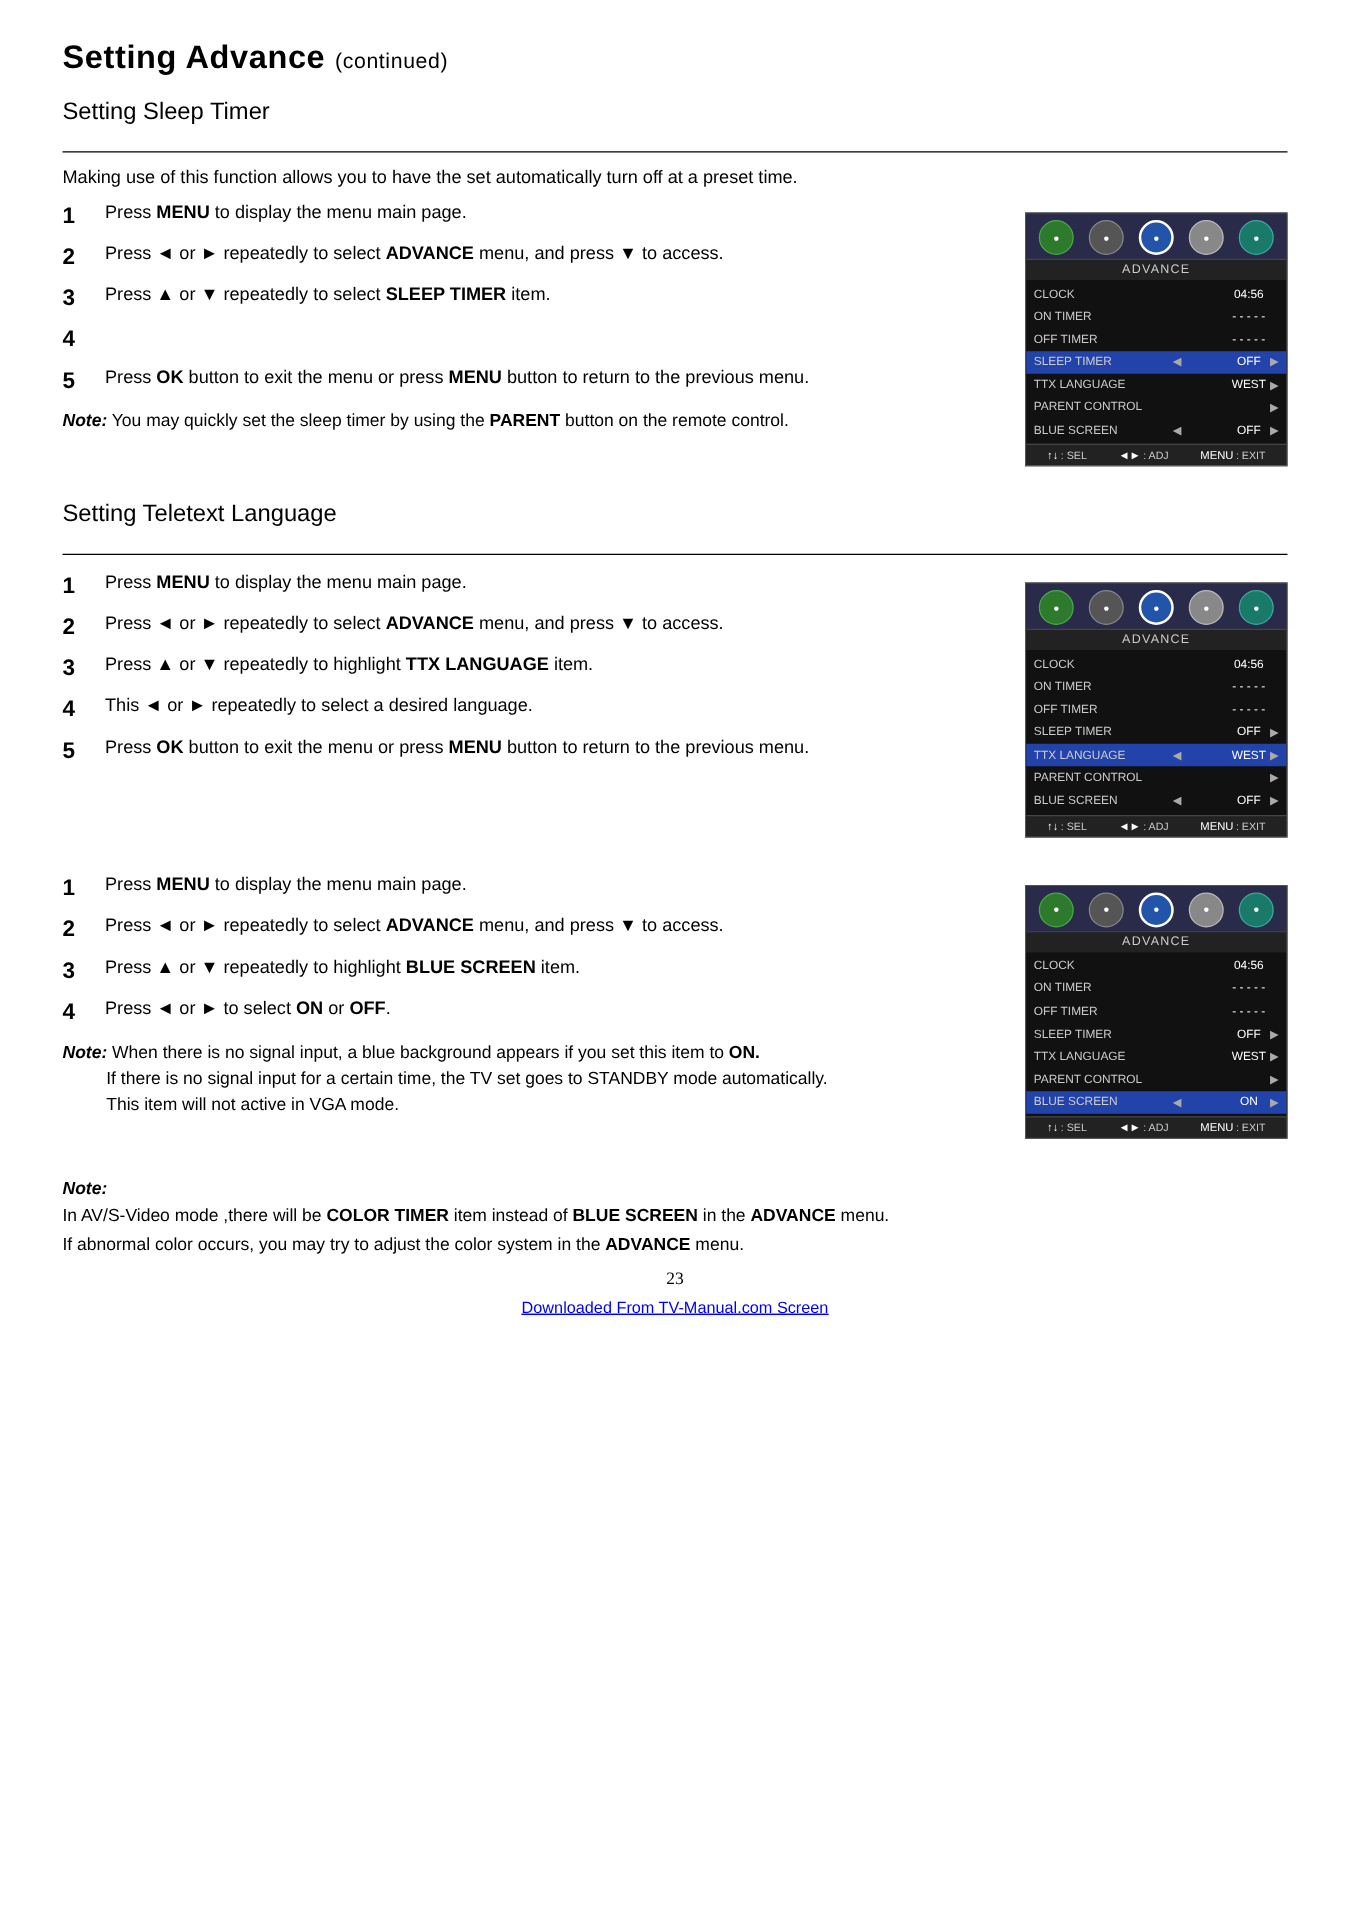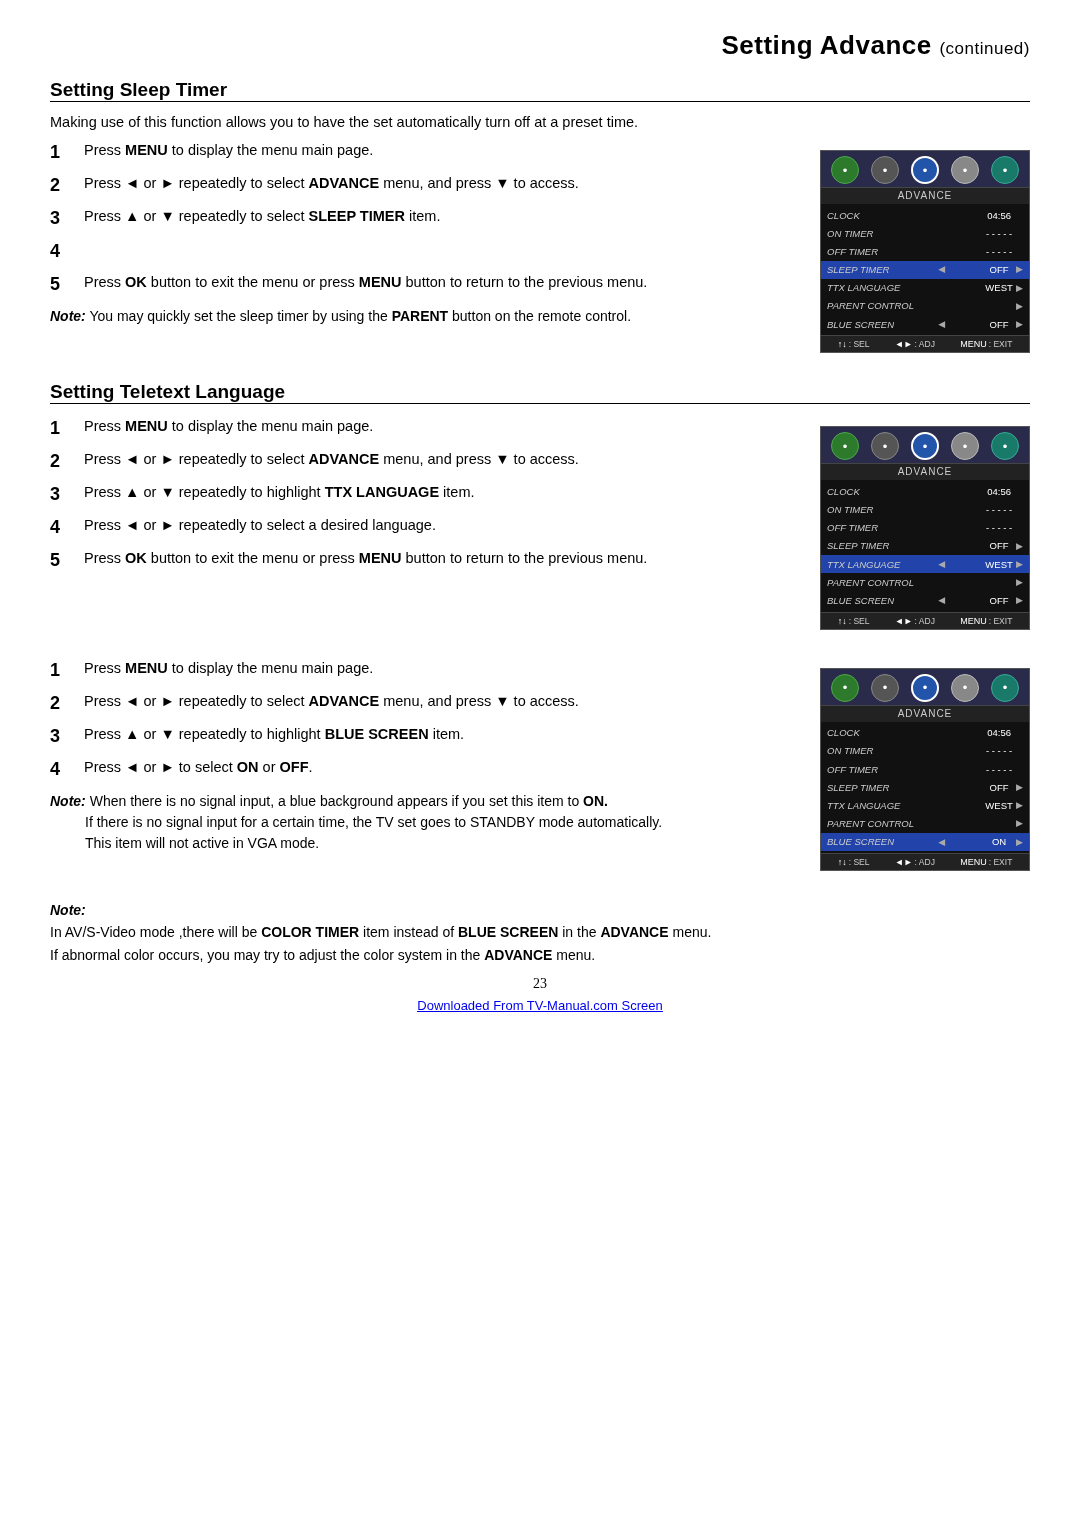--- a/index.html
+++ b/index.html
@@ -6,38 +6,38 @@
     body {
       width: 1080px;
       min-height: 1527px;
       background: #fff;
       font-family: Arial, sans-serif;
       font-size: 15px;
       color: #000;
       padding: 30px 50px 40px 50px;
     }
     .page-title {
-      text-align: right;
+      text-align: left;
       font-size: 26px;
       font-weight: bold;
       margin-bottom: 18px;
       letter-spacing: 0.5px;
     }
     .page-title span.continued {
       font-size: 17px;
       font-weight: normal;
     }
     .section {
       margin-bottom: 28px;
     }
     .section-title {
       font-size: 19px;
-      font-weight: bold;
+      font-weight: normal;
       border-bottom: 1.5px solid #000;
-      padding-bottom: 0;
+      padding-bottom: 20px;
       margin-bottom: 12px;
     }
     .section-intro {
       margin-bottom: 10px;
       font-size: 14.5px;
     }
     .steps-and-img {
       display: flex;
       align-items: flex-start;
       gap: 20px;
@@ -118,21 +118,20 @@
       padding: 1.5px 6px;
       font-size: 9.5px;
       line-height: 1.6;
     }
     .tv-menu-row.highlighted {
       background: #2244aa;
     }
     .tv-menu-row .row-label {
       flex: 1;
       color: #ccc;
-      font-style: italic;
     }
     .tv-menu-row .row-arrow-l {
       color: #aaa;
       margin-right: 2px;
       font-size: 9px;
     }
     .tv-menu-row .row-value {
       color: #fff;
       min-width: 30px;
       text-align: center;
@@ -301,21 +300,21 @@
     <div class="step">
       <span class="step-num">2</span>
       <span class="step-text">Press ◄ or ► repeatedly to select <b>ADVANCE</b> menu, and press ▼ to access.</span>
     </div>
     <div class="step">
       <span class="step-num">3</span>
       <span class="step-text">Press  ▲ or ▼ repeatedly to highlight <b>TTX LANGUAGE</b> item.</span>
     </div>
     <div class="step">
       <span class="step-num">4</span>
-      <span class="step-text">Press ◄ or ► repeatedly to select a desired language.</span>
+      <span class="step-text">This ◄ or ► repeatedly to select a desired language.</span>
     </div>
     <div class="step">
       <span class="step-num">5</span>
       <span class="step-text">Press <b>OK</b> button to exit the menu  or press  <b>MENU</b>  button to return to the previous menu.</span>
     </div>
 
         </div>
         <div class="tv-menu">
     <div class="tv-menu-icons">
             <div class="tv-icon green">•</div>

